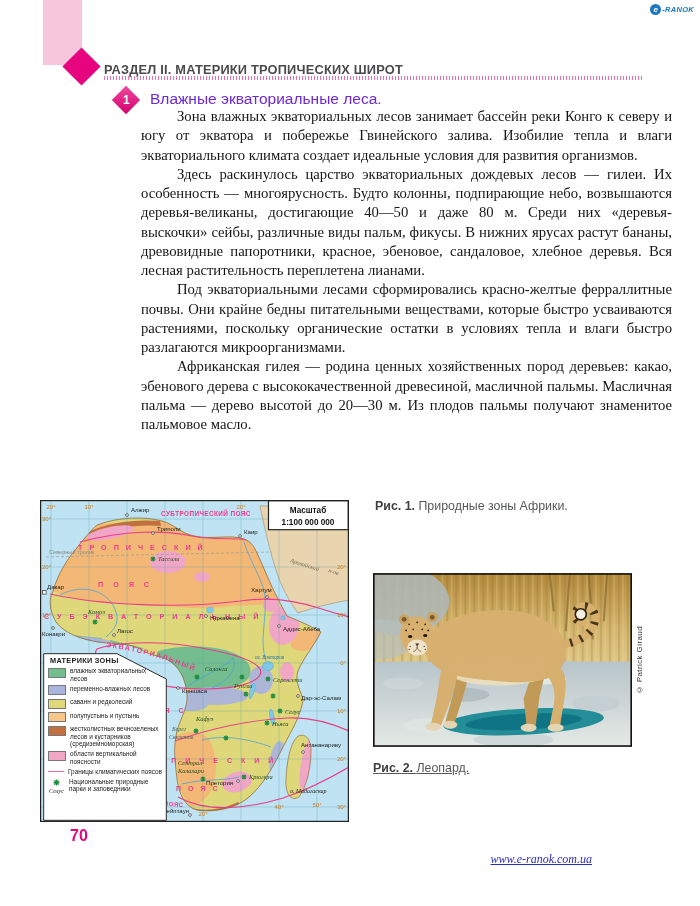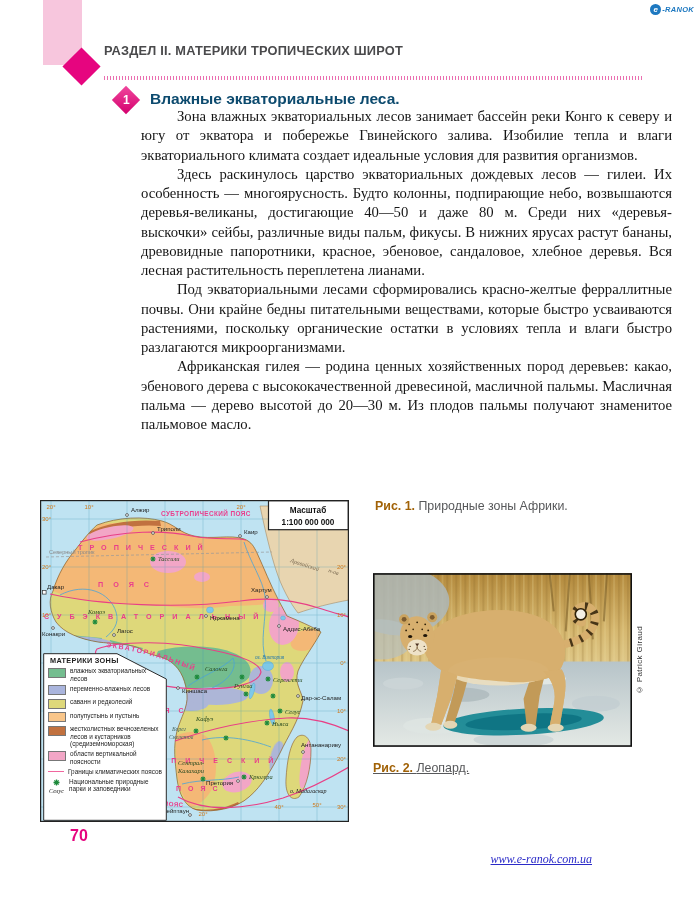--- a/index.html
+++ b/index.html
@@ -9,39 +9,39 @@
 
   
   .corner-rect{left:43px;top:0;width:39px;height:65px;background:#f7c6dd;}
   .corner-diamond{left:68px;top:53px;width:27px;height:27px;background:#e6057f;transform:rotate(45deg);}
   .logo{right:6px;top:4px;display:flex;align-items:center;gap:1px;}
   .logo .e-circ{display:inline-flex;align-items:center;justify-content:center;width:11px;height:11px;
         border-radius:50%;background:#1d78c0;color:#fff;font-size:8px;font-style:italic;font-weight:bold;}
   .logo .brand{font-size:7.5px;font-weight:bold;font-style:italic;color:#1d78c0;letter-spacing:.3px;}
 
   
-  .section-title{left:104px;top:43px;font-size:12.8px;font-weight:bold;color:#4a4a4c;letter-spacing:.2px;}
+  .section-title{left:104px;top:62px;font-size:12.8px;font-weight:bold;color:#4a4a4c;letter-spacing:.2px;}
   .dotted-rule{left:104px;top:76px;width:538px;height:4px;
         background:repeating-linear-gradient(90deg,#ea6fb0 0 1px,transparent 1px 3px);}
 
   
   .lesson-diamond{left:116px;top:90px;width:20px;height:20px;
         background:linear-gradient(135deg,#f0479d,#d4006e);transform:rotate(45deg);
         display:flex;align-items:center;justify-content:center;}
   .lesson-diamond span{transform:rotate(-45deg);color:#fff;font-weight:bold;font-size:12px;}
-  .lesson-title{left:150px;top:90px;font-size:15.5px;font-weight:bold;color:#0c4a6e;}
+  .lesson-title{left:150px;top:90px;font-size:15.5px;font-weight:normal;color:#6d28d9;}
 
   
   .bodytext{left:112px;top:107px;width:531px;color:#151515;
         font-family:"Liberation Serif",serif;font-size:14.7px;line-height:19.25px;text-align:justify;margin-left:29px;}
   .bodytext p{margin:0;text-indent:36px;}
 
   
   .caption{font-size:12.4px;color:#57585a;}
-  .caption .figlabel{color:#a16207;font-weight:bold;}
+  .caption .figlabel{color:#404040;font-weight:bold;}
   .cap1{left:375px;top:499px;width:260px;}
   .cap2{left:373px;top:761px;width:260px;text-decoration:underline;}
 
   .photo-credit{left:633px;top:573px;width:12px;height:174px;display:flex;align-items:center;justify-content:center;}
   .photo-credit span{writing-mode:vertical-rl;transform:rotate(180deg);font-size:8px;color:#333;letter-spacing:.4px;white-space:nowrap;}
 
   
   .page-number{left:70px;top:827px;font-size:16px;font-weight:bold;color:#e6057f;}
   .site-url{right:108px;top:852px;font-family:"Liberation Serif",serif;font-style:italic;
         font-size:12px;color:#2b2bc8;text-decoration:underline;}

